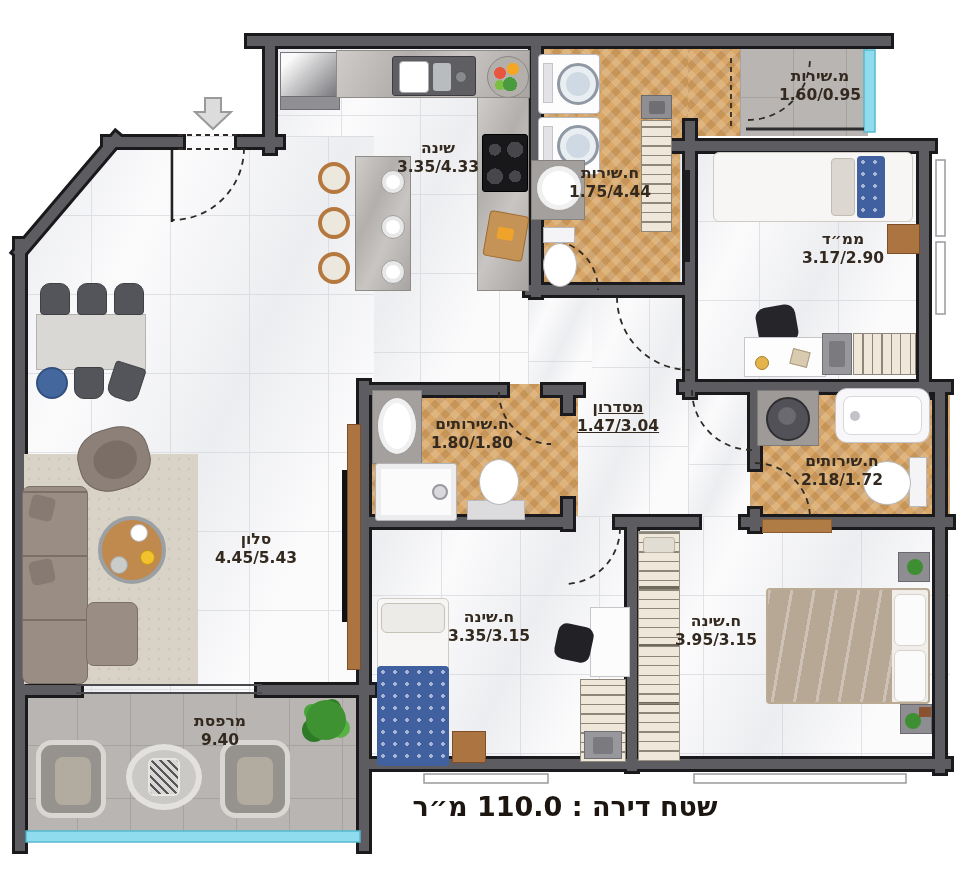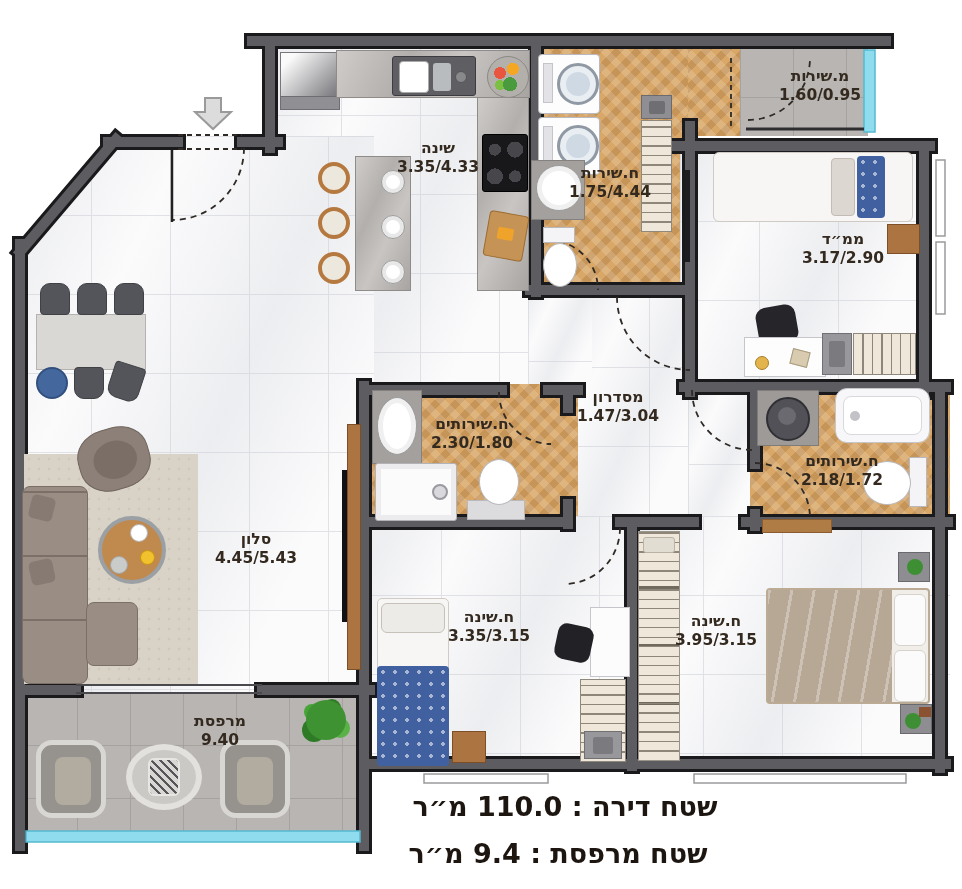--- a/index.html
+++ b/index.html
@@ -238,27 +238,27 @@
     <div>1.75/4.44</div>
   </div>
   <div class="room-label" style="left:806px;top:86px;margin-left:14px;">
     <div>מ.שירות</div>
     <div>1.60/0.95</div>
   </div>
   <div class="room-label" style="left:843px;top:249px;">
     <div>ממ״ד</div>
     <div>3.17/2.90</div>
   </div>
-  <div class="room-label" style="left:618px;top:407px;">
+  <div class="room-label" style="left:618px;top:417px;text-decoration:underline;">
     <div>מסדרון</div>
     <div>1.47/3.04</div>
   </div>
   <div class="room-label" style="left:472px;top:434px;">
     <div>ח.שירותים</div>
-    <div>2.30/1.80</div>
+    <div>1.80/1.80</div>
   </div>
   <div class="room-label" style="left:842px;top:471px;">
     <div>ח.שירותים</div>
     <div>2.18/1.72</div>
   </div>
   <div class="room-label" style="left:256px;top:549px;">
     <div>סלון</div>
     <div>4.45/5.43</div>
   </div>
   <div class="room-label" style="left:489px;top:627px;">
@@ -268,15 +268,14 @@
   <div class="room-label" style="left:716px;top:631px;">
     <div>ח.שינה</div>
     <div>3.95/3.15</div>
   </div>
   <div class="room-label" style="left:220px;top:731px;">
     <div>מרפסת</div>
     <div>9.40</div>
   </div>
 
   <div class="summary-line" style="left:565px;top:806px;">שטח דירה : 110.0 מ״ר</div>
-  <div class="summary-line" style="left:558px;top:853px;">שטח מרפסת : 9.4 מ״ר</div>
 
 </div>
 
 </body></html>

